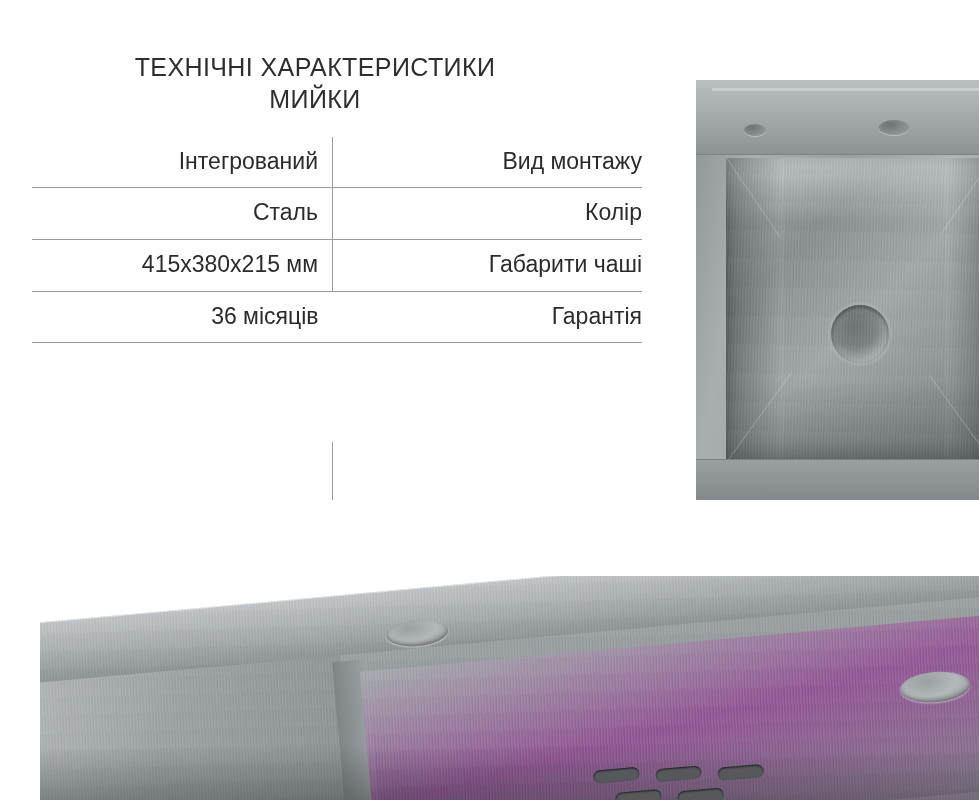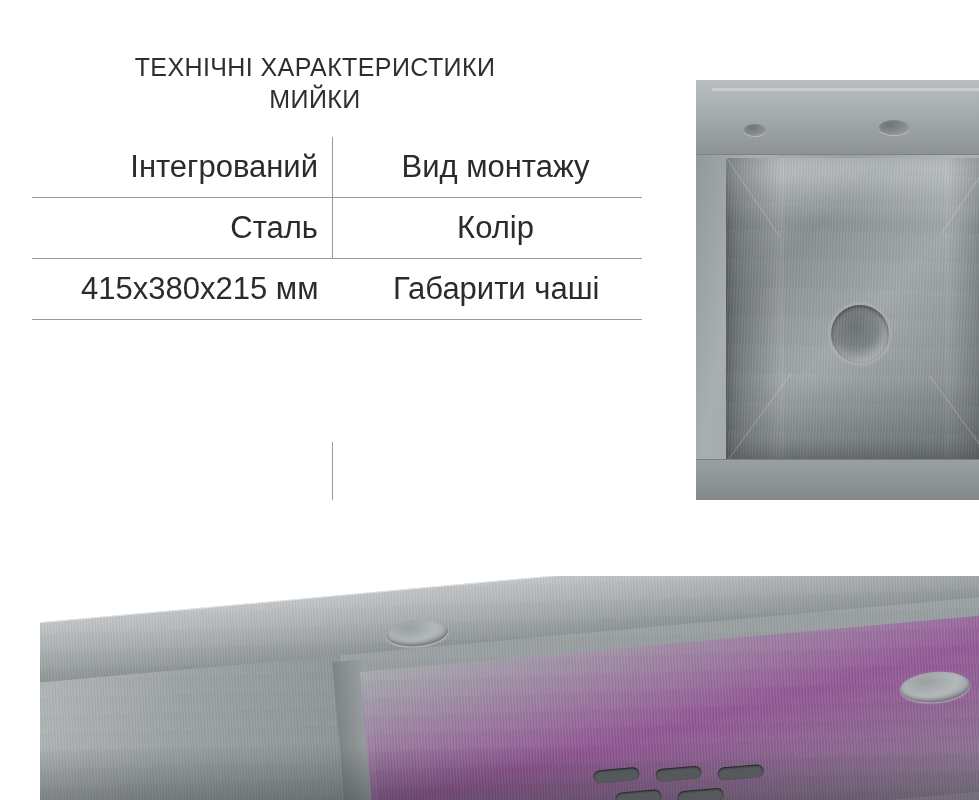--- a/index.html
+++ b/index.html
@@ -41,34 +41,34 @@
     border-collapse: collapse;
   }
   .spec-table tr {
     border-bottom: 1px solid #9b9b9b;
   }
   .spec-table tr:first-child {
     border-top: none;
   }
   .spec-table td {
     padding: 11px 0 12px 0;
-    font-size: 31px;
+    font-size: 23px;
     line-height: 1.2;
     font-weight: 400;
     color: #2b2b2b;
     vertical-align: middle;
   }
   .spec-val {
     text-align: right;
     width: 286px;
     padding-right: 14px !important;
     border-right: 1px solid #9b9b9b;
   }
   .spec-key {
-    text-align: center;
+    text-align: right;
     padding-left: 16px !important;
   }
   .spec-table tr:last-child {
     border-bottom: 1px solid #9b9b9b;
   }
   .spec-table tr:last-child .spec-val {
     border-right: none;
   }
   .spec-table tr:last-child .spec-key {
     padding-left: 18px !important;
@@ -286,20 +286,24 @@
         <td class="spec-key">Вид монтажу</td>
       </tr>
       <tr>
         <td class="spec-val">Сталь</td>
         <td class="spec-key">Колір</td>
       </tr>
       <tr>
         <td class="spec-val">415х380х215 мм</td>
         <td class="spec-key">Габарити чаші</td>
       </tr>
+      <tr>
+        <td class="spec-val">36 місяців</td>
+        <td class="spec-key"> Гарантія</td>
+      </tr>
     </tbody>
   </table>
   <div class="divider-stub"></div>
 </section>
 
 <figure class="sink-top">
   <div class="body"></div>
   <div class="deck">
     <div class="deck-hi"></div>
     <div class="hole h1"></div>

